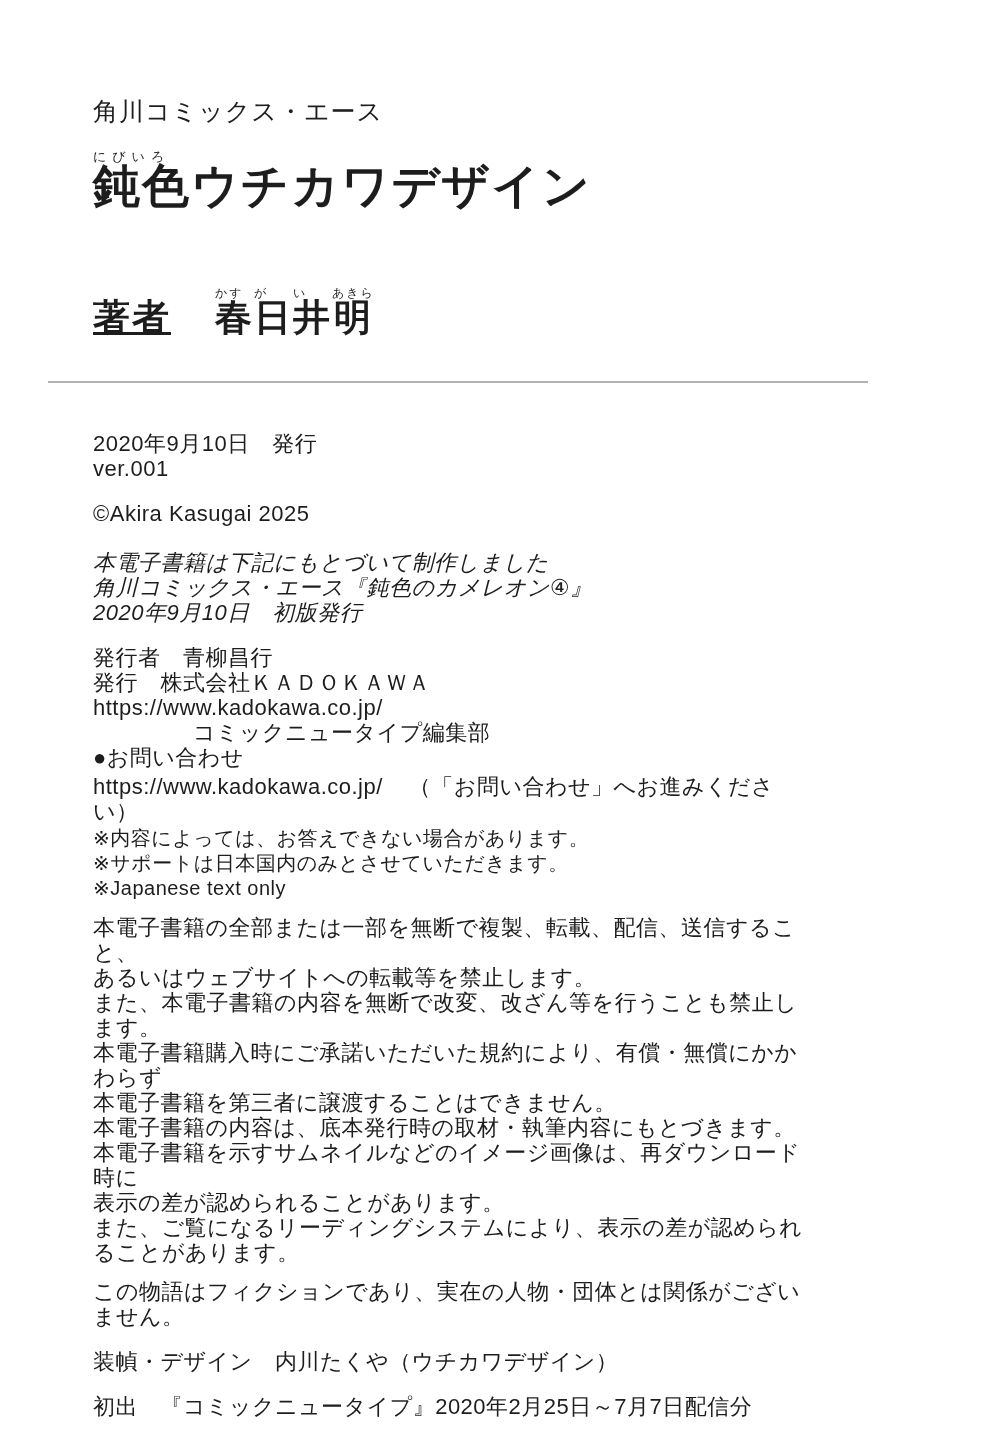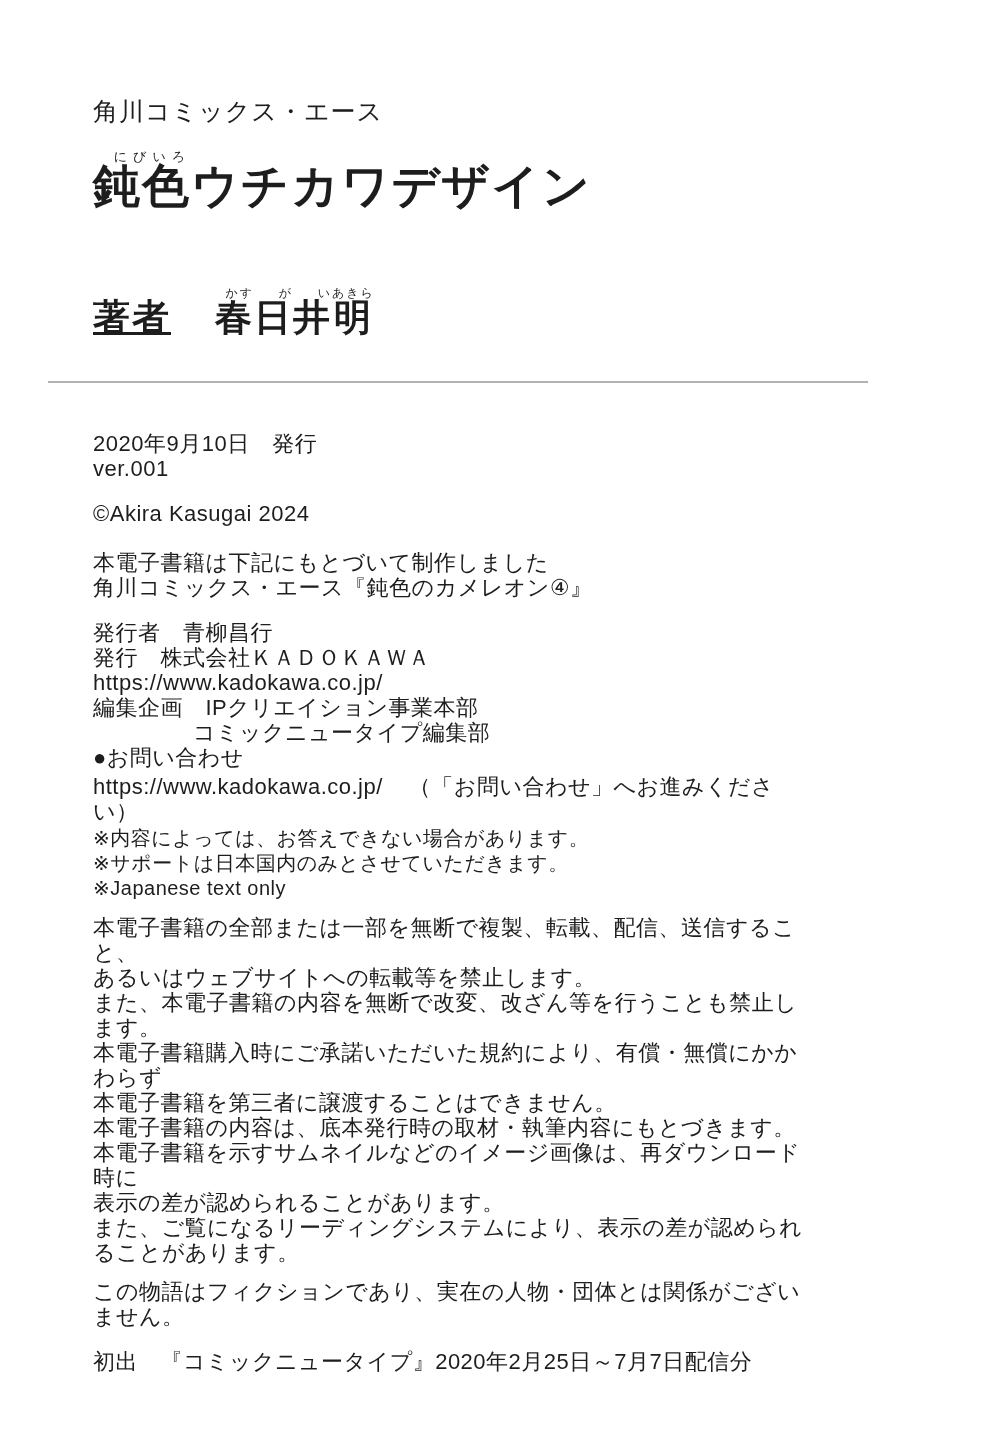--- a/index.html
+++ b/index.html
@@ -31,21 +31,21 @@
   .title {
     margin-top: 22px;
     font-size: 47px;
     font-weight: 700;
     letter-spacing: 2px;
     line-height: 1.25;
   }
   ruby { ruby-position: over; }
   ruby rt {
     font-weight: 500;
-    text-align: right;
+    text-align: left;
   }
   .title ruby rt {
     font-size: 13px;
     letter-spacing: 6px;
   }
   .author {
     margin-top: 30px;
     font-size: 37px;
     font-weight: 700;
     letter-spacing: 2px;
@@ -74,21 +74,21 @@
   .line { min-height: 25px; }
   .small {
     font-size: 20px;
     line-height: 24px;
   }
   .indent { margin-left: 100px; }
   .url-note { margin-left: 26px; }
 
   #edition    { margin-top: 48px; }
   #copyright  { margin-top: 20px; }
-  #source     { margin-top: 24px; }
+  #source     { margin-top: 24px; font-style: italic; }
   #publisher  { margin-top: 20px; }
   #contact    { }
   #contact .contact-url { margin-top: 4px; }
   #contact .notes { margin-top: 2px; }
   #legal      { margin-top: 14px; }
   #fiction    { margin-top: 14px; }
   #design     { margin-top: 20px; }
   #first-pub  { margin-top: 20px; }
 </style>
 </head>
@@ -104,32 +104,32 @@
     <span class="author-label">著者</span><span class="author-name"><ruby><span>春</span><rt>かす</rt></ruby><ruby><span>日</span><rt>が</rt></ruby><ruby><span>井</span><rt>い</rt></ruby><ruby><span>明</span><rt>あきら</rt></ruby></span>
   </div>
 
   <div class="divider"></div>
 
   <div class="block" id="edition">
     <div class="line">2020年9月10日　発行</div>
     <div class="line">ver.001</div>
   </div>
 
-  <div class="block" id="copyright">©Akira Kasugai 2024</div>
+  <div class="block" id="copyright">©Akira Kasugai 2025</div>
 
   <div class="block" id="source">
     <div class="line">本電子書籍は下記にもとづいて制作しました</div>
     <div class="line">角川コミックス・エース『鈍色のカメレオン④』</div>
+    <div class="line">2020年9月10日　初版発行</div>
   </div>
 
   <div class="block" id="publisher">
     <div class="line">発行者　青柳昌行</div>
     <div class="line">発行　株式会社ＫＡＤＯＫＡＷＡ</div>
     <div class="line">https://www.kadokawa.co.jp/</div>
-    <div class="line">編集企画　IPクリエイション事業本部</div>
     <div class="line indent">コミックニュータイプ編集部</div>
   </div>
 
   <div class="block" id="contact">
     <div class="line">●お問い合わせ</div>
     <div class="line contact-url"><span>https://www.kadokawa.co.jp/</span><span class="url-note">（「お問い合わせ」へお進みください）</span></div>
     <div class="notes">
       <div class="line small">※内容によっては、お答えできない場合があります。</div>
       <div class="line small">※サポートは日本国内のみとさせていただきます。</div>
       <div class="line small">※Japanese text only</div>
@@ -143,16 +143,17 @@
     <div class="line">本電子書籍購入時にご承諾いただいた規約により、有償・無償にかかわらず</div>
     <div class="line">本電子書籍を第三者に譲渡することはできません。</div>
     <div class="line">本電子書籍の内容は、底本発行時の取材・執筆内容にもとづきます。</div>
     <div class="line">本電子書籍を示すサムネイルなどのイメージ画像は、再ダウンロード時に</div>
     <div class="line">表示の差が認められることがあります。</div>
     <div class="line">また、ご覧になるリーディングシステムにより、表示の差が認められることがあります。</div>
   </div>
 
   <div class="block" id="fiction">この物語はフィクションであり、実在の人物・団体とは関係がございません。</div>
 
+  <div class="block" id="design">装幀・デザイン　内川たくや（ウチカワデザイン）</div>
 
   <div class="block" id="first-pub">初出　『コミックニュータイプ』2020年2月25日～7月7日配信分</div>
 
 </div>
 
 </body></html>

